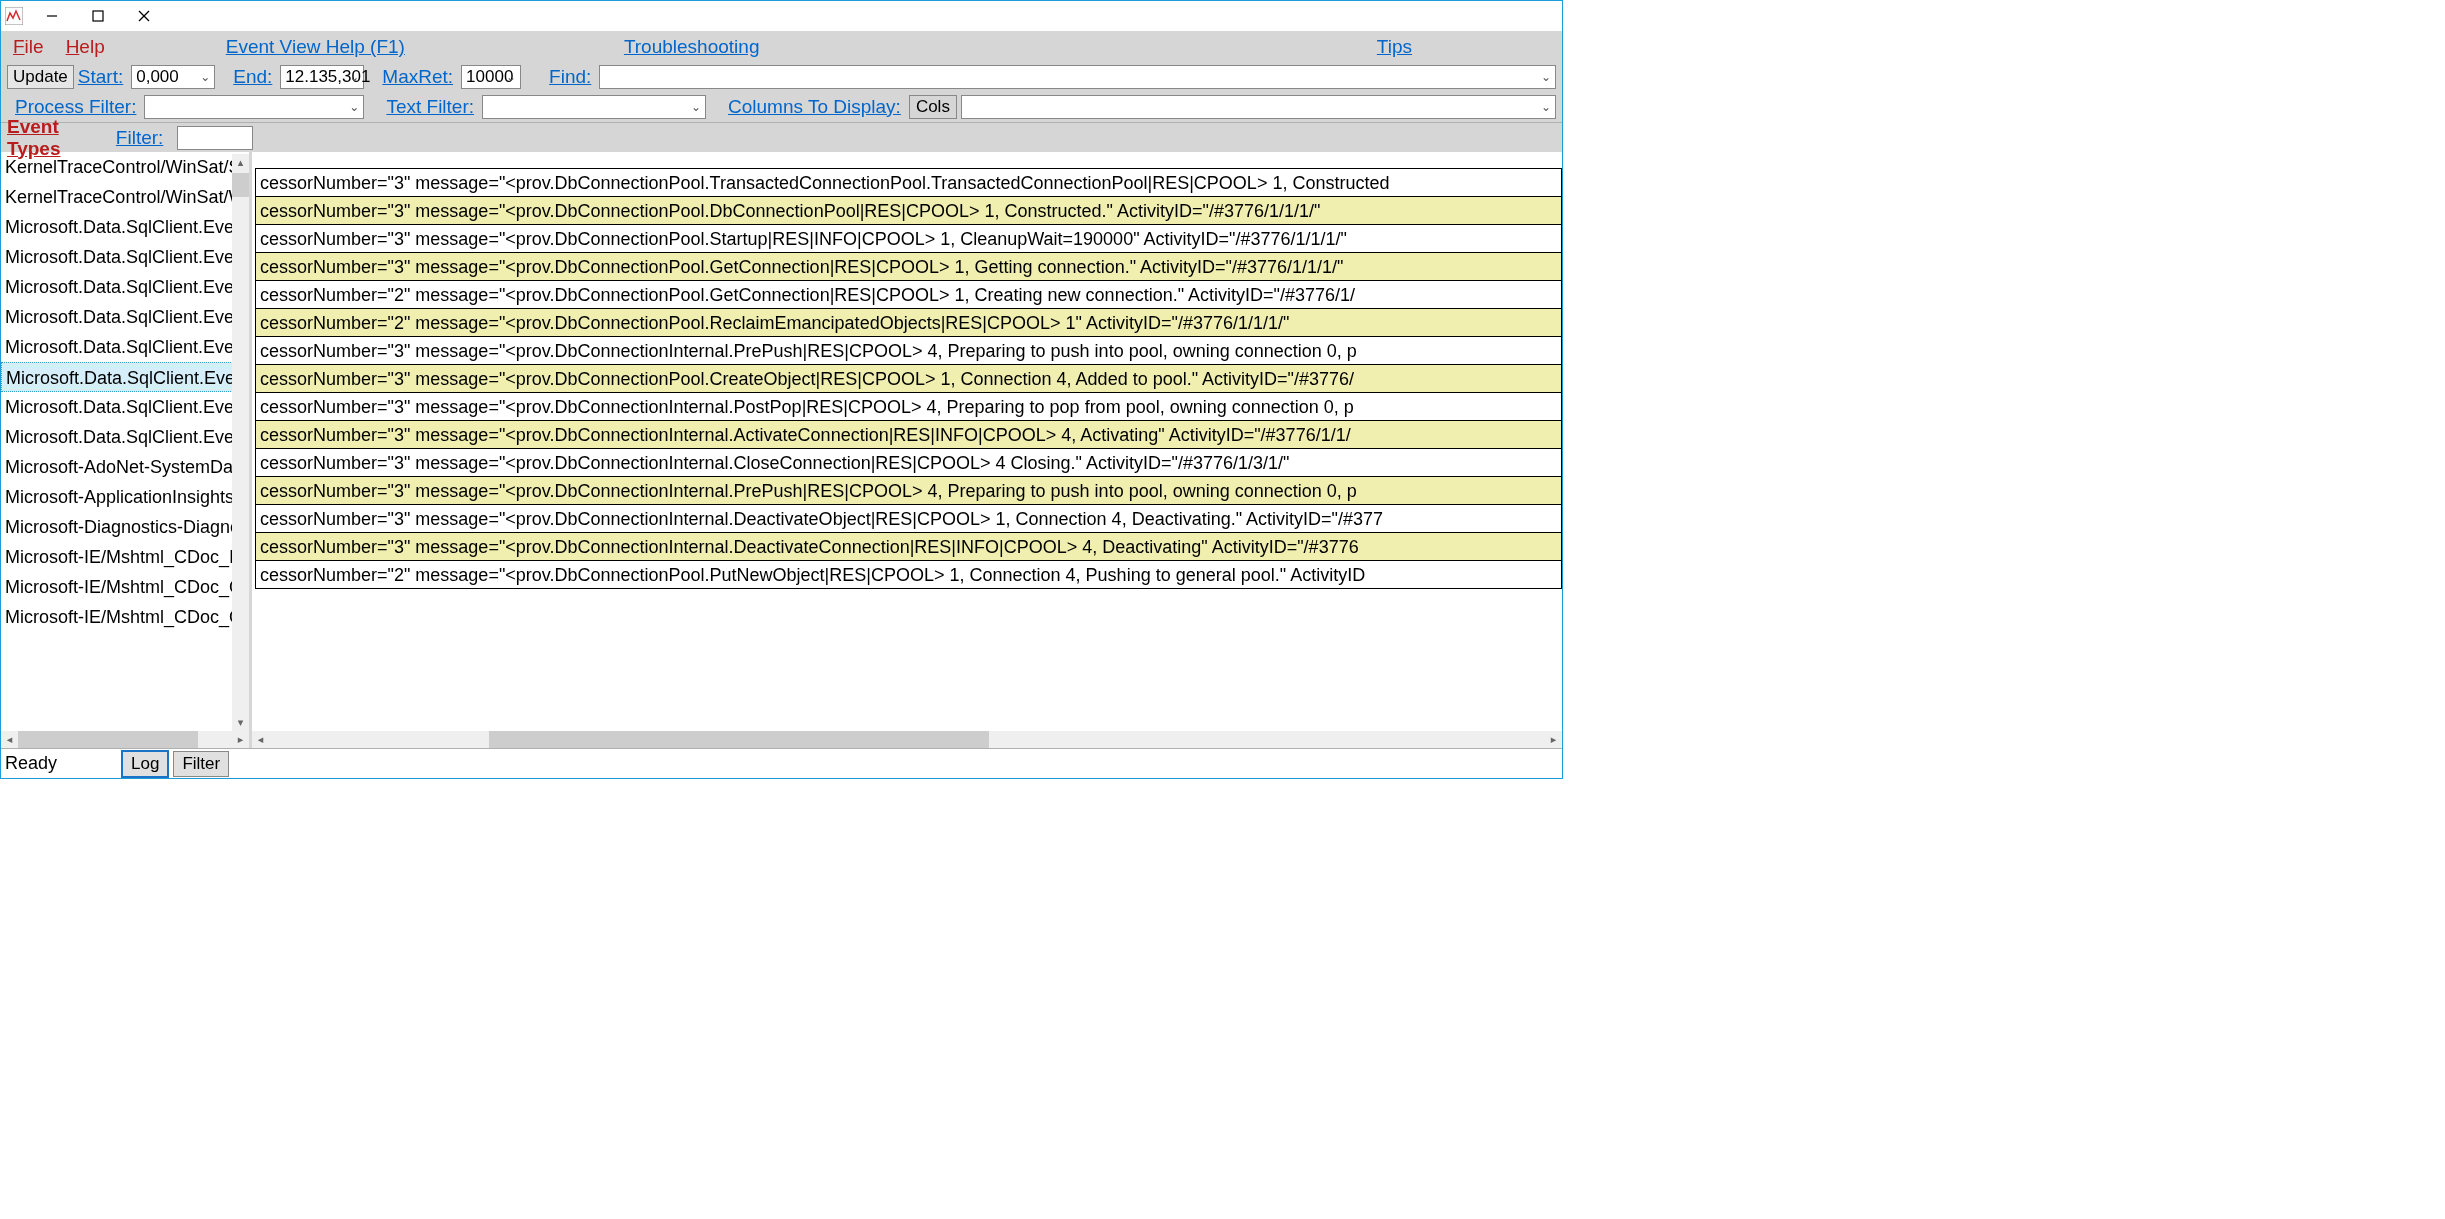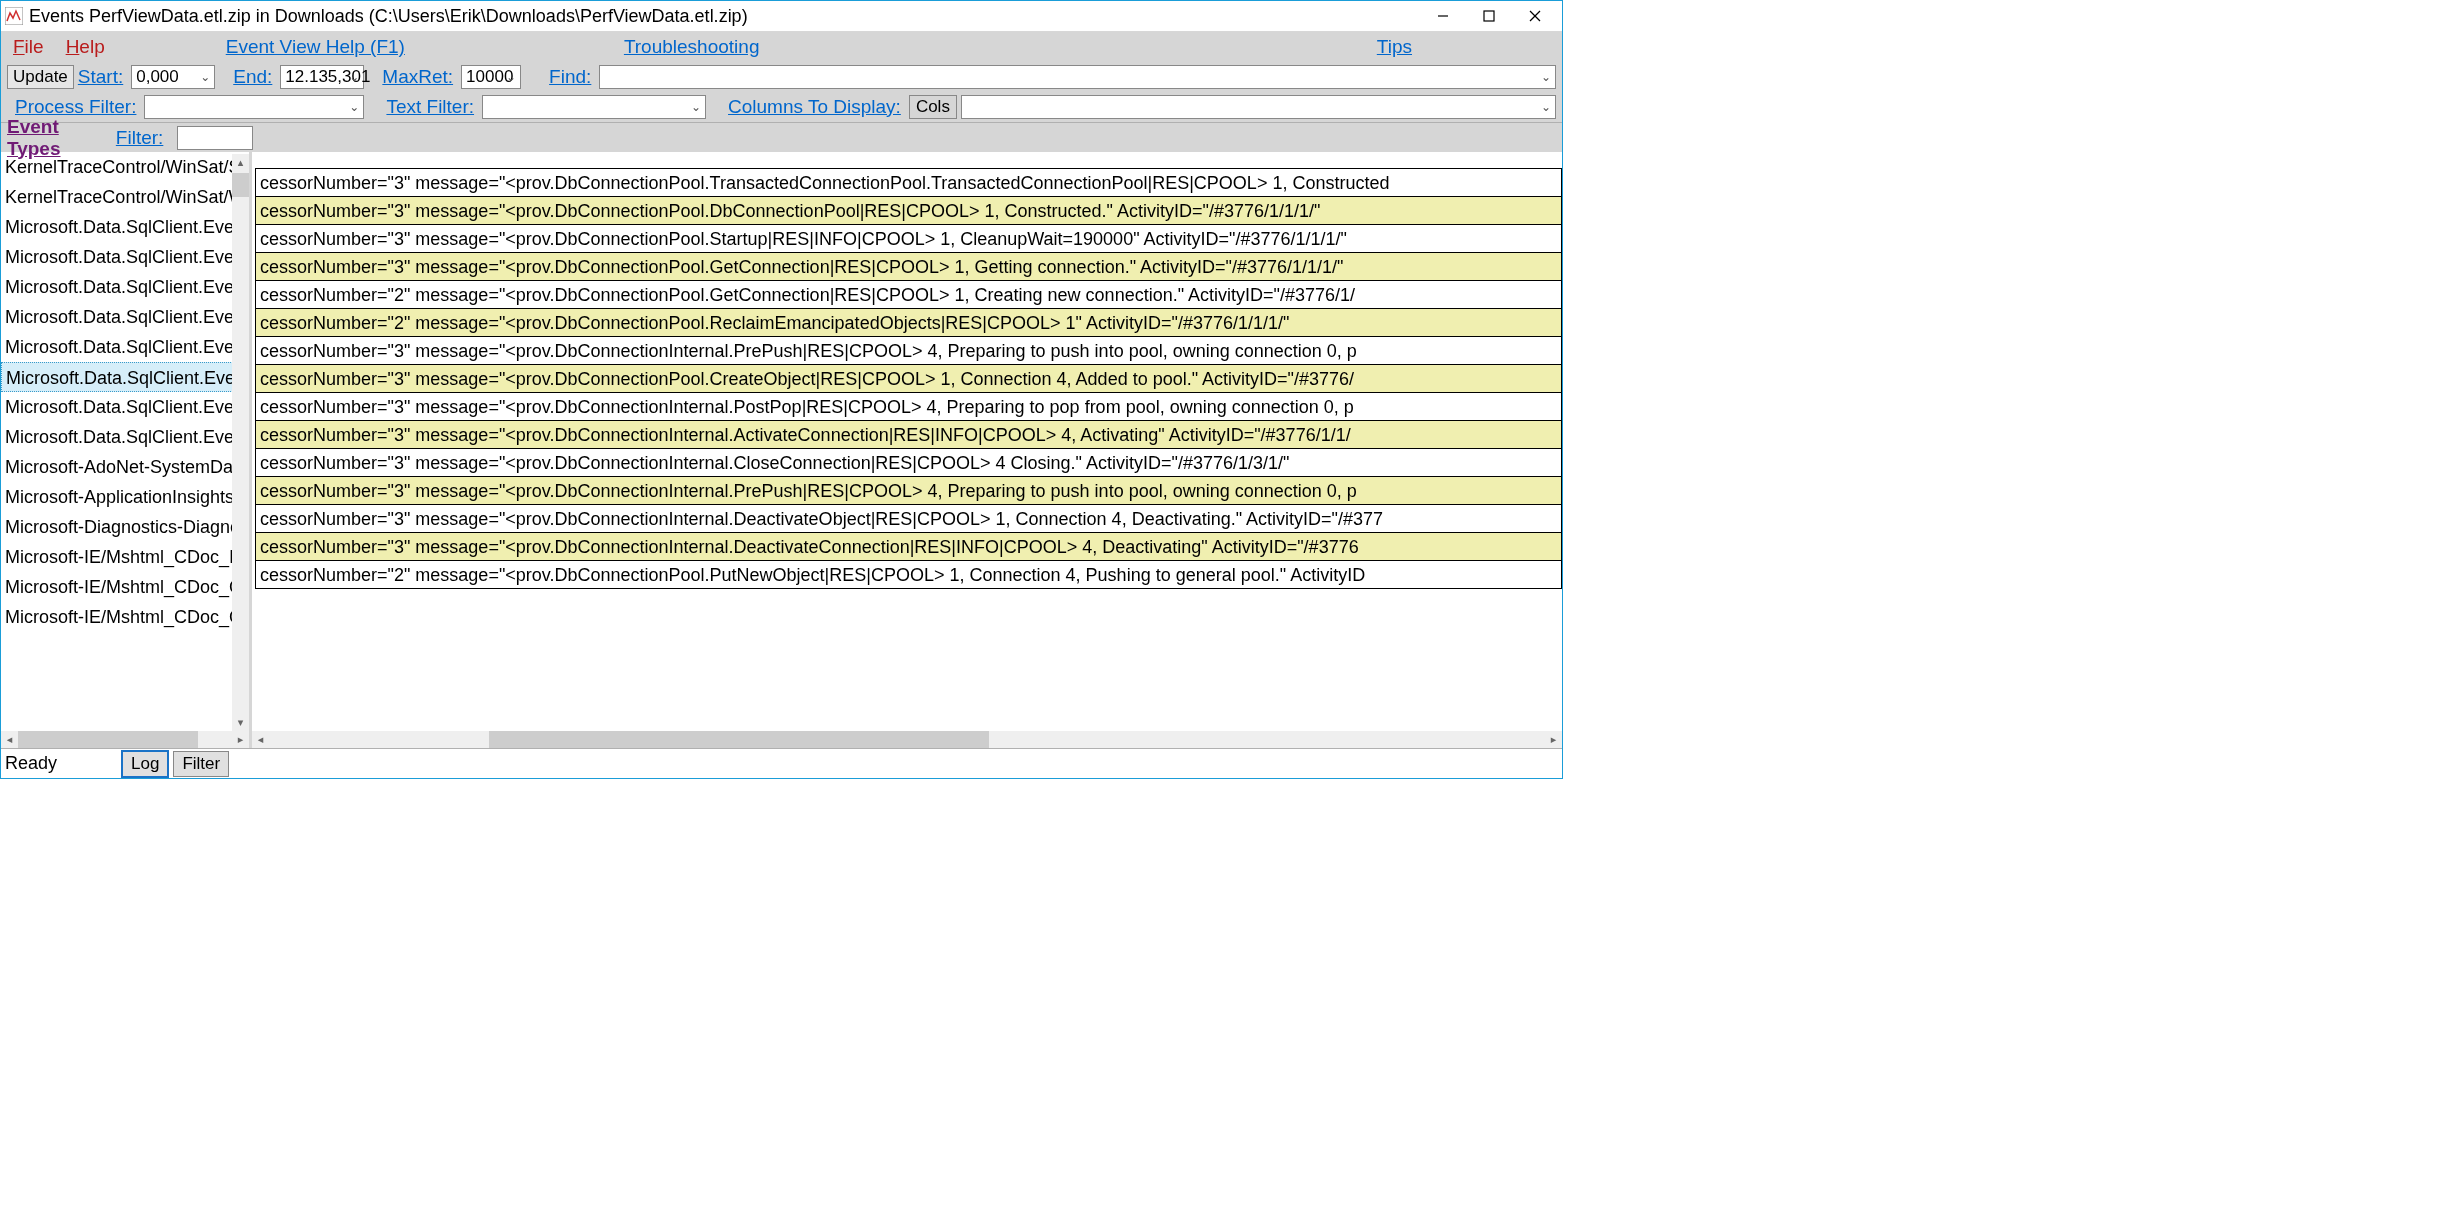--- a/index.html
+++ b/index.html
@@ -207,21 +207,21 @@
   .statusbar .left { flex:1; }
   .statusbar .sbtn {
     border:1px solid #888;
     background:#e0e0e0;
     padding:2px 8px;
     margin-left:4px;
     font-size:17px;
   }
   .statusbar .sbtn.active { border:2px solid #1a73c7; }
 
-  .bold-under { font-weight:600; text-decoration:underline; color:#701a75; }
+  .bold-under { font-weight:600; text-decoration:underline; color:#b91c1c; }
 
   .cols-btn {
     background:#d6d6d6;
     border:1px solid #888;
     padding:1px 6px;
     height:24px;
     font-size:17px;
   }
 
   svg.appicon { width:18px; height:18px; }
@@ -229,21 +229,20 @@
 </head>
 <body>
 
 <div class="titlebar">
   <span class="icon">
     <svg class="appicon" viewBox="0 0 18 18">
       <rect x="0" y="0" width="18" height="18" fill="#fff" stroke="#888"></rect>
       <polyline points="2,14 5,6 8,11 11,4 15,13" fill="none" stroke="#d03030" stroke-width="1.5"></polyline>
     </svg>
   </span>
-  <span class="title">Events PerfViewData.etl.zip in Downloads (C:\Users\Erik\Downloads\PerfViewData.etl.zip)</span>
   <div class="winbtn">
     <svg width="12" height="12">
         <line x1="1" y1="6" x2="11" y2="6" stroke="#000" stroke-width="1.2"></line>
       </svg>
   </div>
   <div class="winbtn">
     <svg width="12" height="12">
         <rect x="1" y="1" width="10" height="10" fill="none" stroke="#000" stroke-width="1.2"></rect>
       </svg>
   </div>

